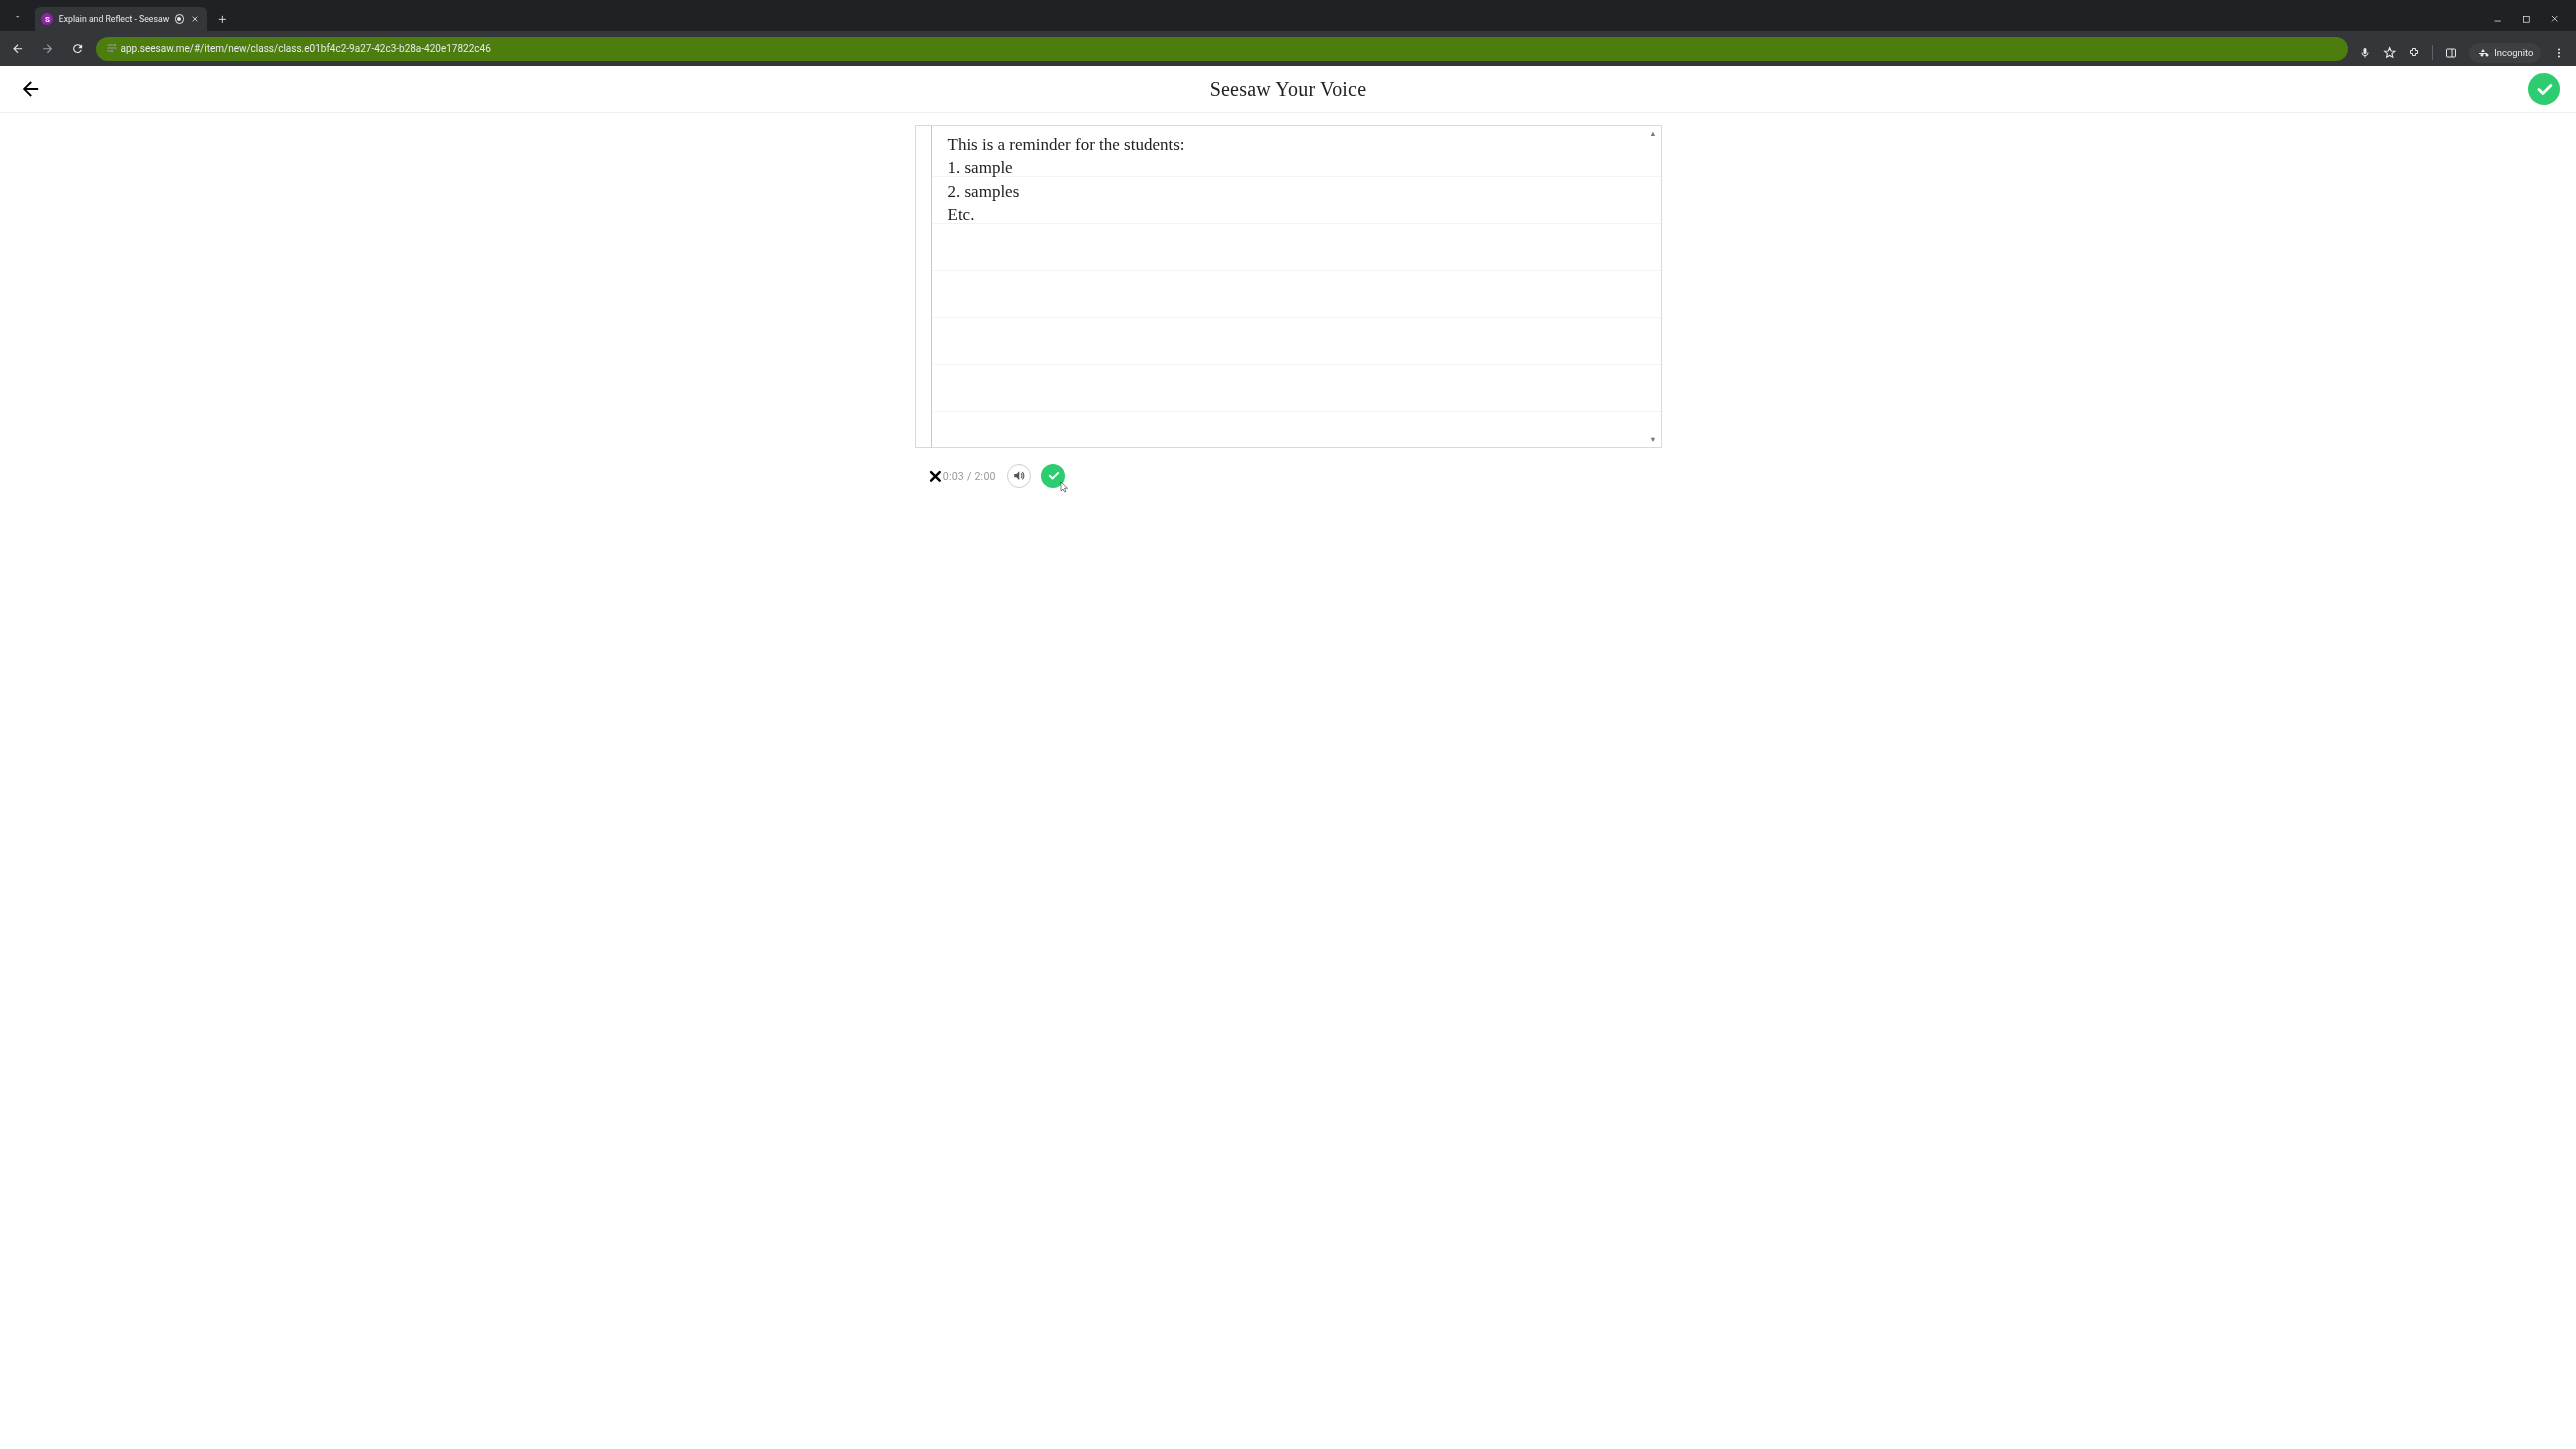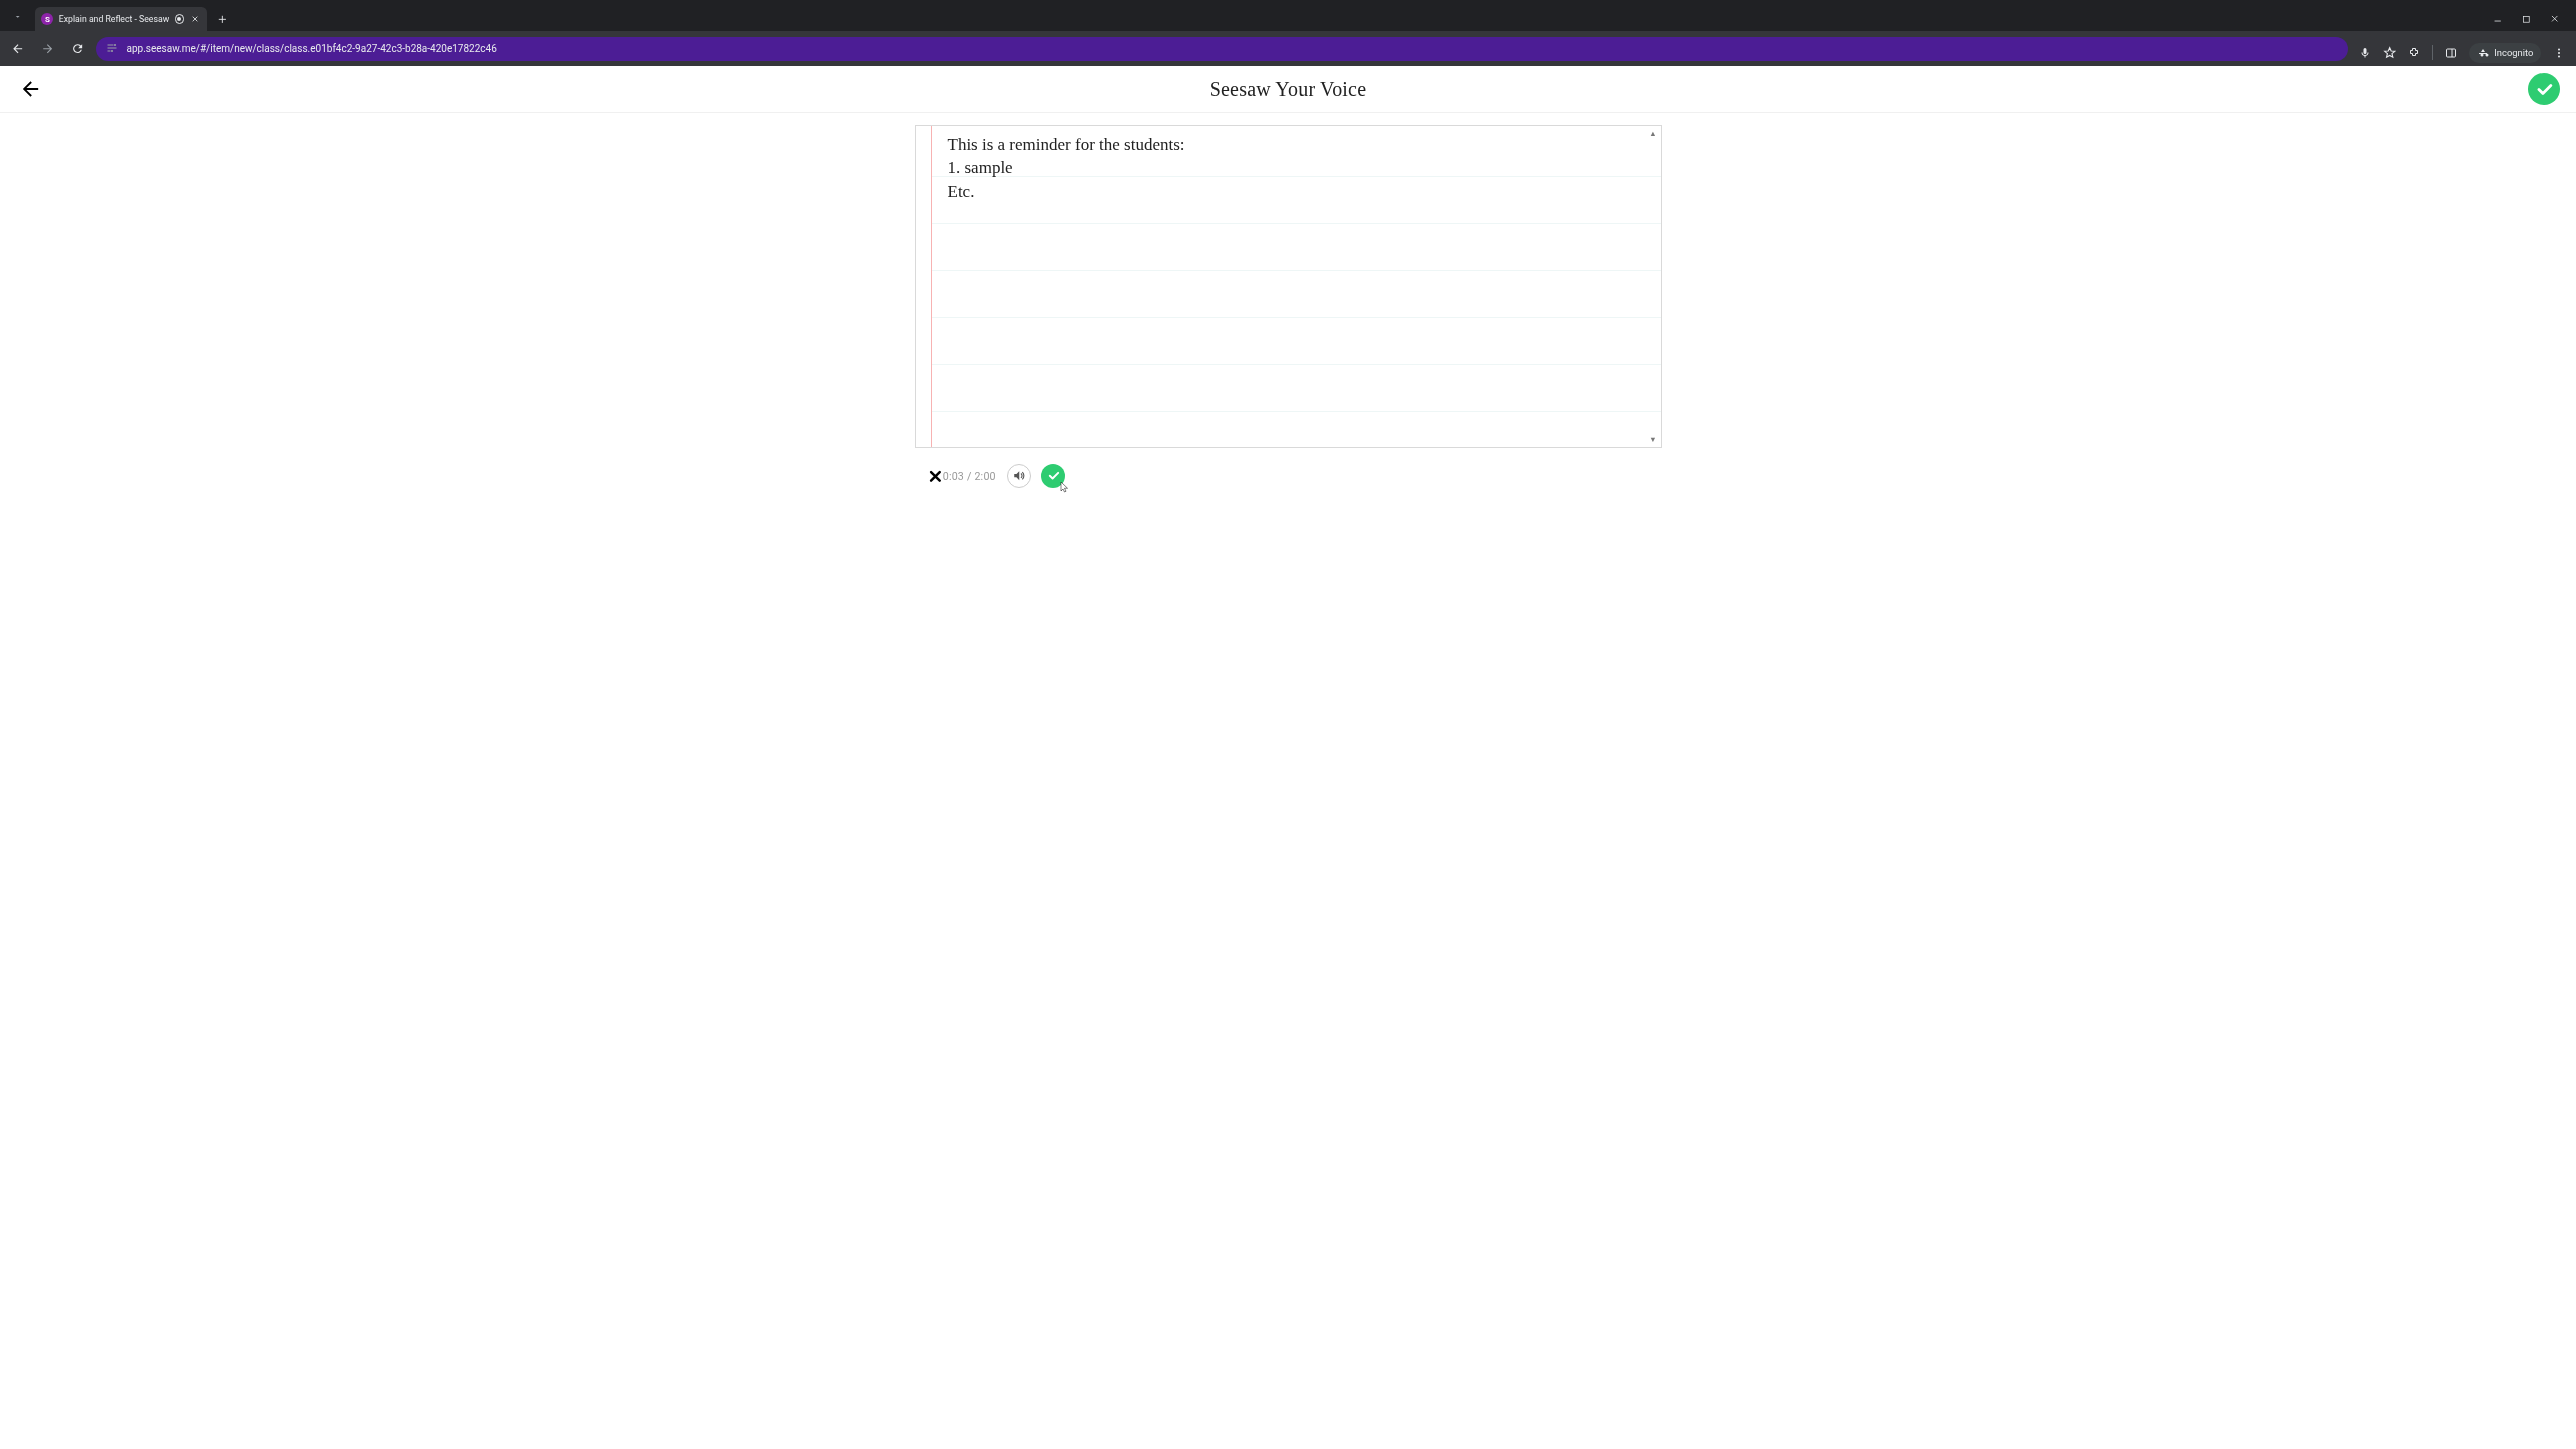--- a/index.html
+++ b/index.html
@@ -16,21 +16,21 @@
   .tab .rec-dot { width:9.4px; height:9.4px; border:1.3px solid #e8eaed; border-radius:50%; display:flex; align-items:center; justify-content:center; }
   .tab .rec-dot::after { content:""; width:4px; height:4px; background:#e8eaed; border-radius:50%; }
   .tab .close { width:10.7px; height:10.7px; display:flex; align-items:center; justify-content:center; cursor:pointer; color:#e8eaed;}
   .new-tab { width:20px; height:20px; display:flex; align-items:center; justify-content:center; color:#e8eaed; cursor:pointer; margin-left:5.4px; margin-bottom:2px;}
   .window-controls { margin-left:auto; display:flex; gap:14.8px; padding-right:9.4px; margin-bottom:5.4px; color:#e8eaed;}
   .window-controls span { cursor:pointer; display:flex; align-items:center; justify-content:center; width:13.4px; height:13.4px;}
 
   .toolbar { height: 35px; display:flex; align-items:center; padding: 0 6.7px; gap:6.7px; background:#35363a; }
   .nav-btn { width:23px; height:23px; display:flex; align-items:center; justify-content:center; color:#9aa0a6; cursor:pointer; border-radius:50%; }
   .nav-btn.enabled { color:#e8eaed; }
-  .omnibox { flex:1; height:24px; background:#4c1d95; border-radius:12px; display:flex; align-items:center; padding:0 9.4px; gap:8px; color:#e8eaed; font-size:10px; }
+  .omnibox { flex:1; height:24px; background:#4d7c0f; border-radius:12px; display:flex; align-items:center; padding:0 9.4px; gap:2px; color:#e8eaed; font-size:10px; }
   .omnibox .site-chip { width:13.4px; height:13.4px; display:flex; align-items:center; justify-content:center; color:#9aa0a6; font-size:8.7px;}
   .omnibox .url { flex:1; white-space:nowrap; overflow:hidden; text-overflow:ellipsis; color:#e8eaed; }
   .right-icons { display:flex; align-items:center; gap:12px; padding:0 4px; color:#e8eaed;margin-top:8px;}
   .right-icons .sep { width:0.7px; height:14.8px; background:#5f6368; }
   .incognito-chip { display:flex; align-items:center; gap:5.4px; background:#3c4043; padding:4px 8px; border-radius:12px; font-size:9.4px; color:#e8eaed;}
   .icon-btn { cursor:pointer; display:flex; align-items:center; justify-content:center; }
 
   
   .app-header { height: 47px; display:flex; align-items:center; justify-content:center; position:relative; border-bottom:0.7px solid #f0f0f0; background:#fff;}
   .app-header .back { position:absolute; left:19px; top:50%; transform:translateY(-50%); cursor:pointer; color:#000;}
@@ -185,20 +185,21 @@
       </svg>
   </span>
 </div>
 
 <div class="content-wrap">
   <div class="note-card">
     <div class="note-margin"></div>
     <div class="note-body">
       <div class="note-line">This is a reminder for the students:</div>
       <div class="note-line">1. sample</div>
+      <div class="note-line">2. samples</div>
       <div class="note-line">Etc.</div>
     </div>
     <span class="scroll-arrow up">▲</span>
     <span class="scroll-arrow down">▼</span>
   </div>
 </div>
 
 <div class="footer">
   <span class="cancel">
     <svg width="14.8" height="14.8" viewBox="0 0 24 24">

